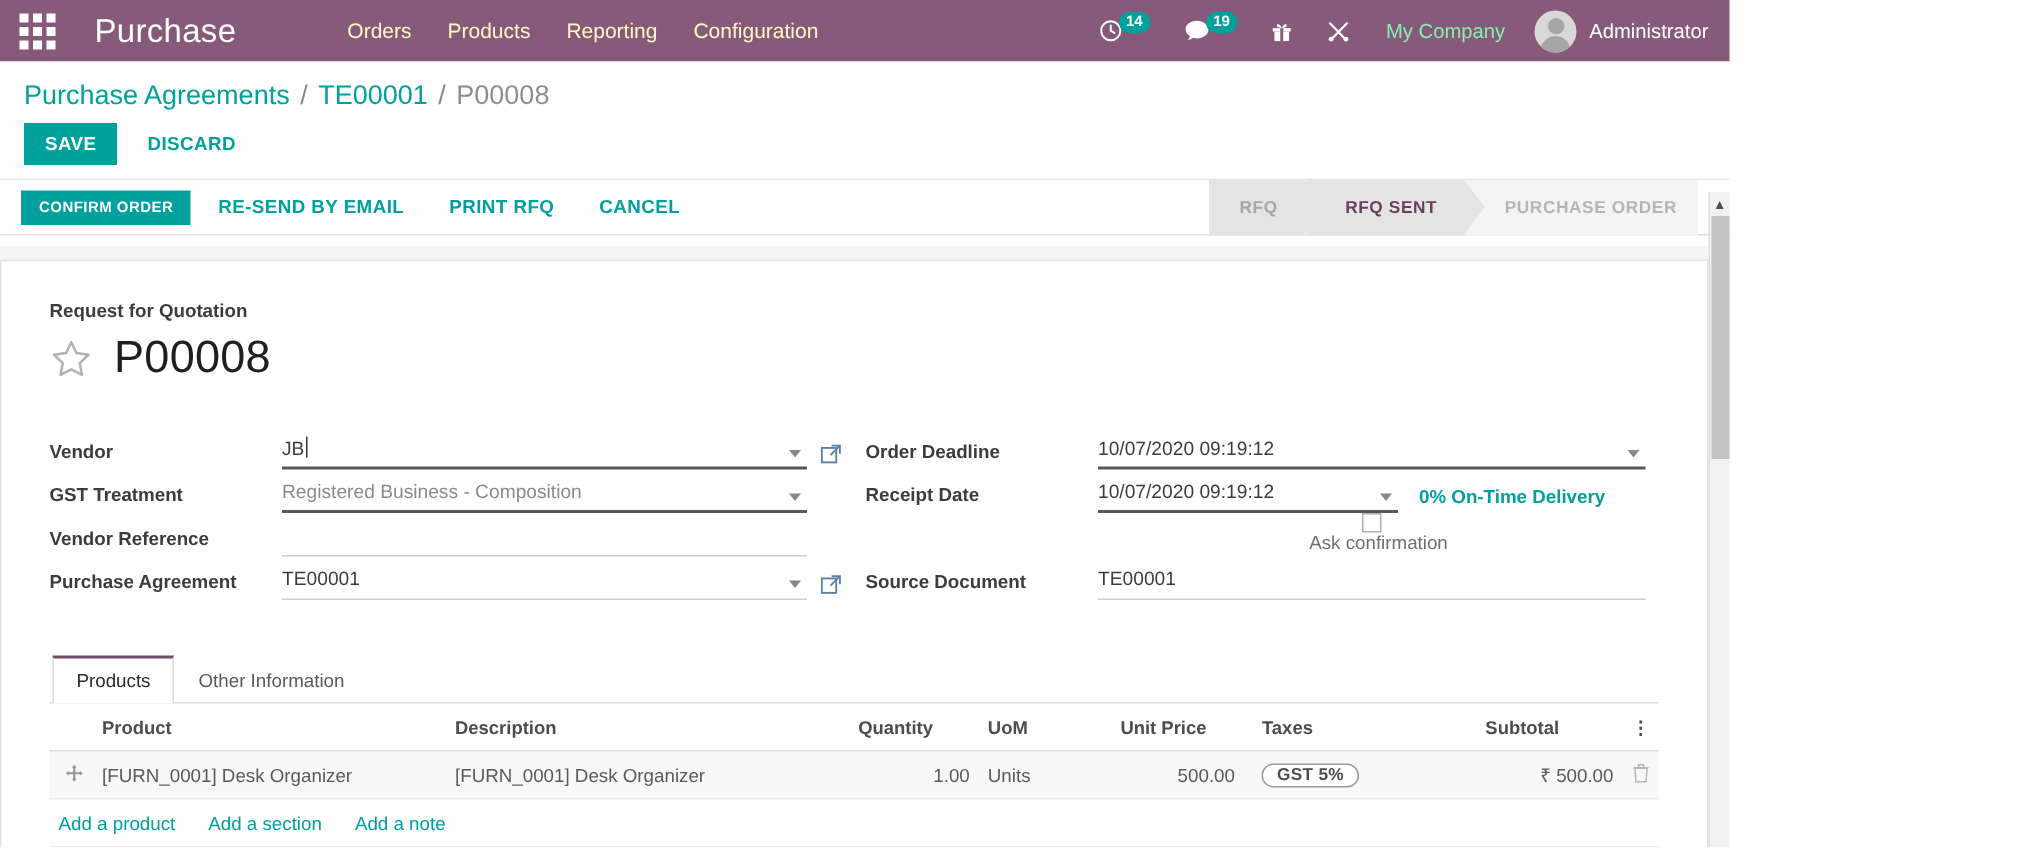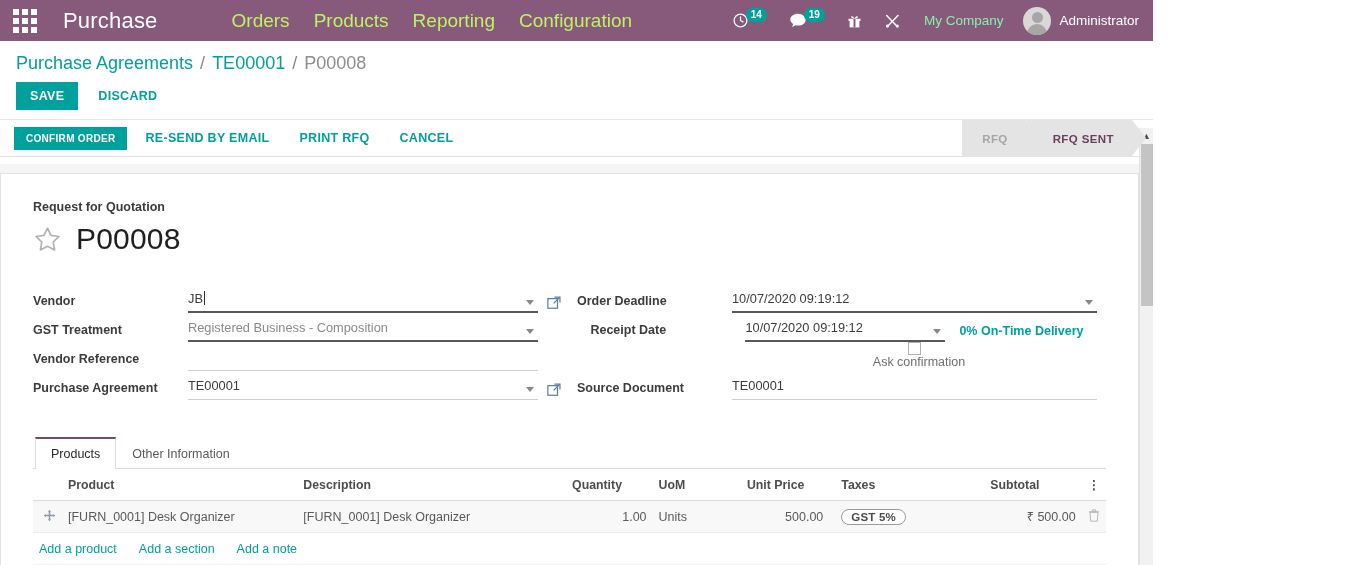--- a/index.html
+++ b/index.html
@@ -26,21 +26,21 @@
     cursor: pointer;
   }
   .grid-glyph { display: grid; grid-template-columns: repeat(3, 6px); grid-gap: 3px; }
   .grid-glyph i { display: block; width: 6px; height: 6px; background: #ffffff; }
   .brand {
     font-size: 22px; font-weight: 400; letter-spacing: .2px;
     margin-left: 21px; color: #ffffff; white-space: nowrap;
   }
   .nav-menus { display: flex; align-items: center; margin-left: 62px; gap: 0; }
   .nav-menus .mi {
-    font-size: 19px; color: #bef264; padding: 0 12px;
+    font-size: 14px; color: #fef9c3; padding: 0 12px;
     line-height: 41px; cursor: pointer; white-space: nowrap;
   }
   .nav-right {
     position: absolute; right: 10px; top: 0; height: 41px;
     display: flex; align-items: center; gap: 0;
   }
   .sysitem { position: relative; padding: 0 11px; display: flex; align-items: center; cursor: pointer; height: 41px;}
   .badge {
     background: #00A09D; color: #fff; font-size: 10px; font-weight: bold;
     border-radius: 9px; padding: 1px 5px 1px 5px; line-height: 12px;
@@ -133,21 +133,21 @@
   }
   .oe-title-label { font-size: 12.5px; font-weight: bold; color: #3c3c3c; margin-bottom: 8px; }
   .oe-title-row { display: flex; align-items: center; margin-bottom: 28px; }
   .star { margin-right: 14px; cursor: pointer; line-height: 0; }
   .rec-name { font-size: 30px; font-weight: 400; color: #1f1f1f; letter-spacing: .2px; }
 
   .form-grid { display: flex; gap: 0; }
   .col-left { width: 528px; }
   .col-right { width: 520px; margin-left: 16px; }
 
-  .frow { display: flex; align-items: flex-end; height: 29px; margin-bottom: 0; justify-content: center; }
+  .frow { display: flex; align-items: flex-end; height: 29px; margin-bottom: 0; }
   .flabel {
     width: 155px; font-size: 12.5px; font-weight: bold; color: #3c3c3c;
     padding-bottom: 5px; flex: 0 0 auto;
   }
   .fval { flex: 1; position: relative; display: flex; align-items: flex-end; }
   .caret {
     position: absolute; right: 4px; bottom: 8px;
     width: 0; height: 0; border-left: 4px solid transparent;
     border-right: 4px solid transparent; border-top: 5px solid #888;
     pointer-events: none;
@@ -319,20 +319,21 @@
   <div class="actionbar">
     <div class="abtns">
       <button class="ab-primary">CONFIRM ORDER</button>
       <button class="ab-link">RE-SEND BY EMAIL</button>
       <button class="ab-link">PRINT RFQ</button>
       <button class="ab-link">CANCEL</button>
     </div>
     <div class="statusbar">
       <div class="st done">RFQ</div>
       <div class="st active">RFQ SENT</div>
+      <div class="st last">PURCHASE ORDER</div>
     </div>
   </div>
 
   <div class="content-area">
     <div class="sheet">
 
       <div class="oe-title-label">Request for Quotation</div>
       <div class="oe-title-row">
         <span class="star">
           <svg width="29" height="29" viewBox="0 0 24 24">

